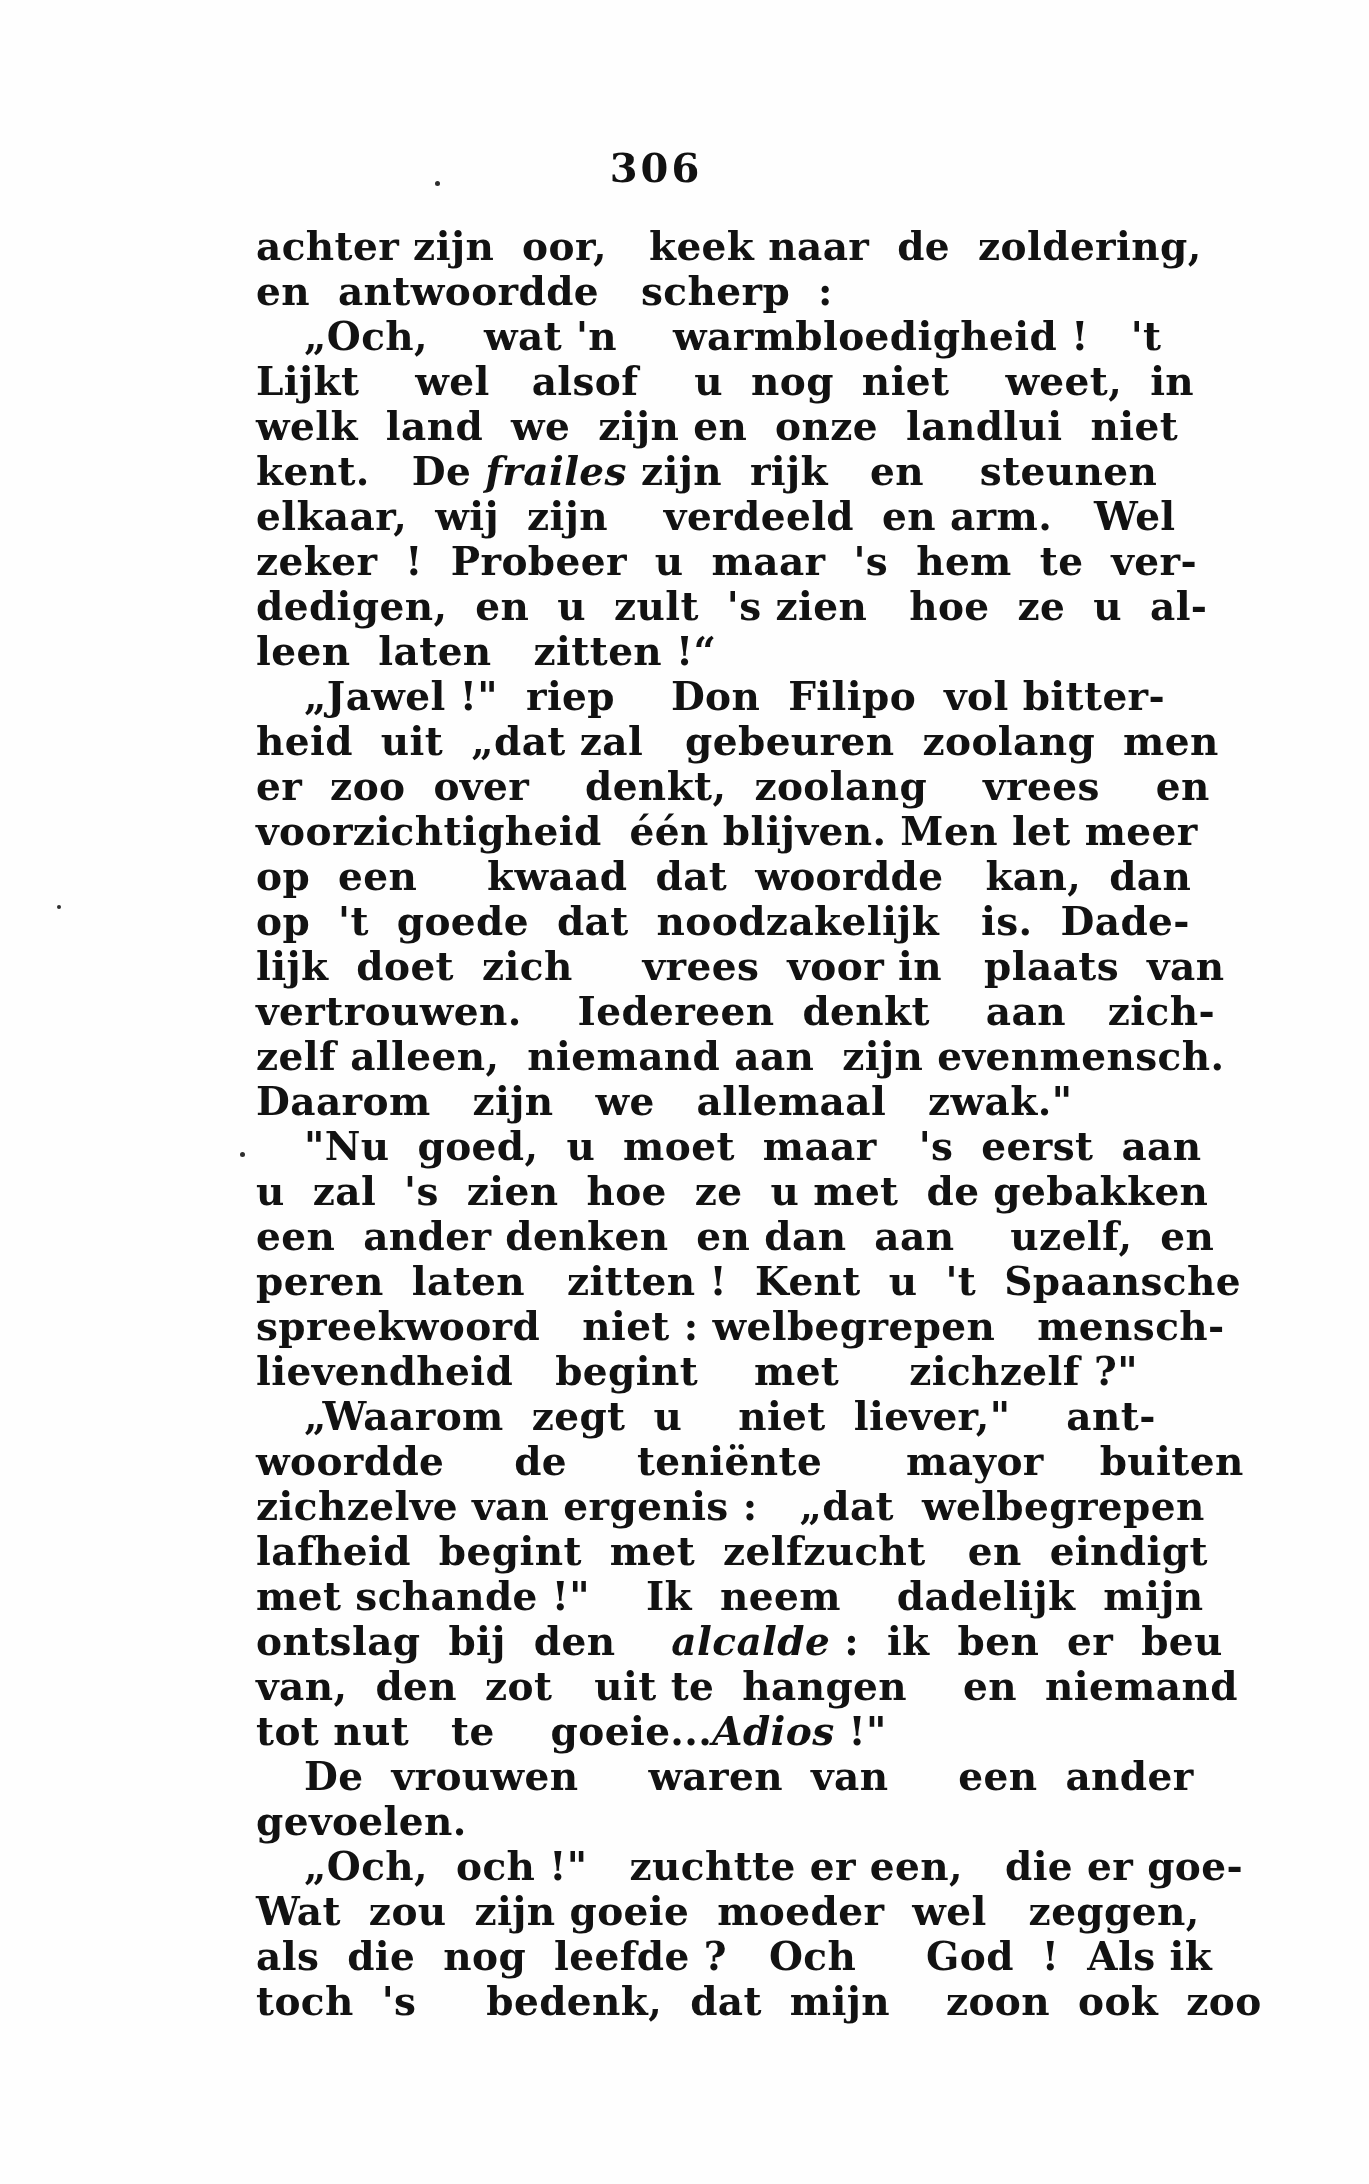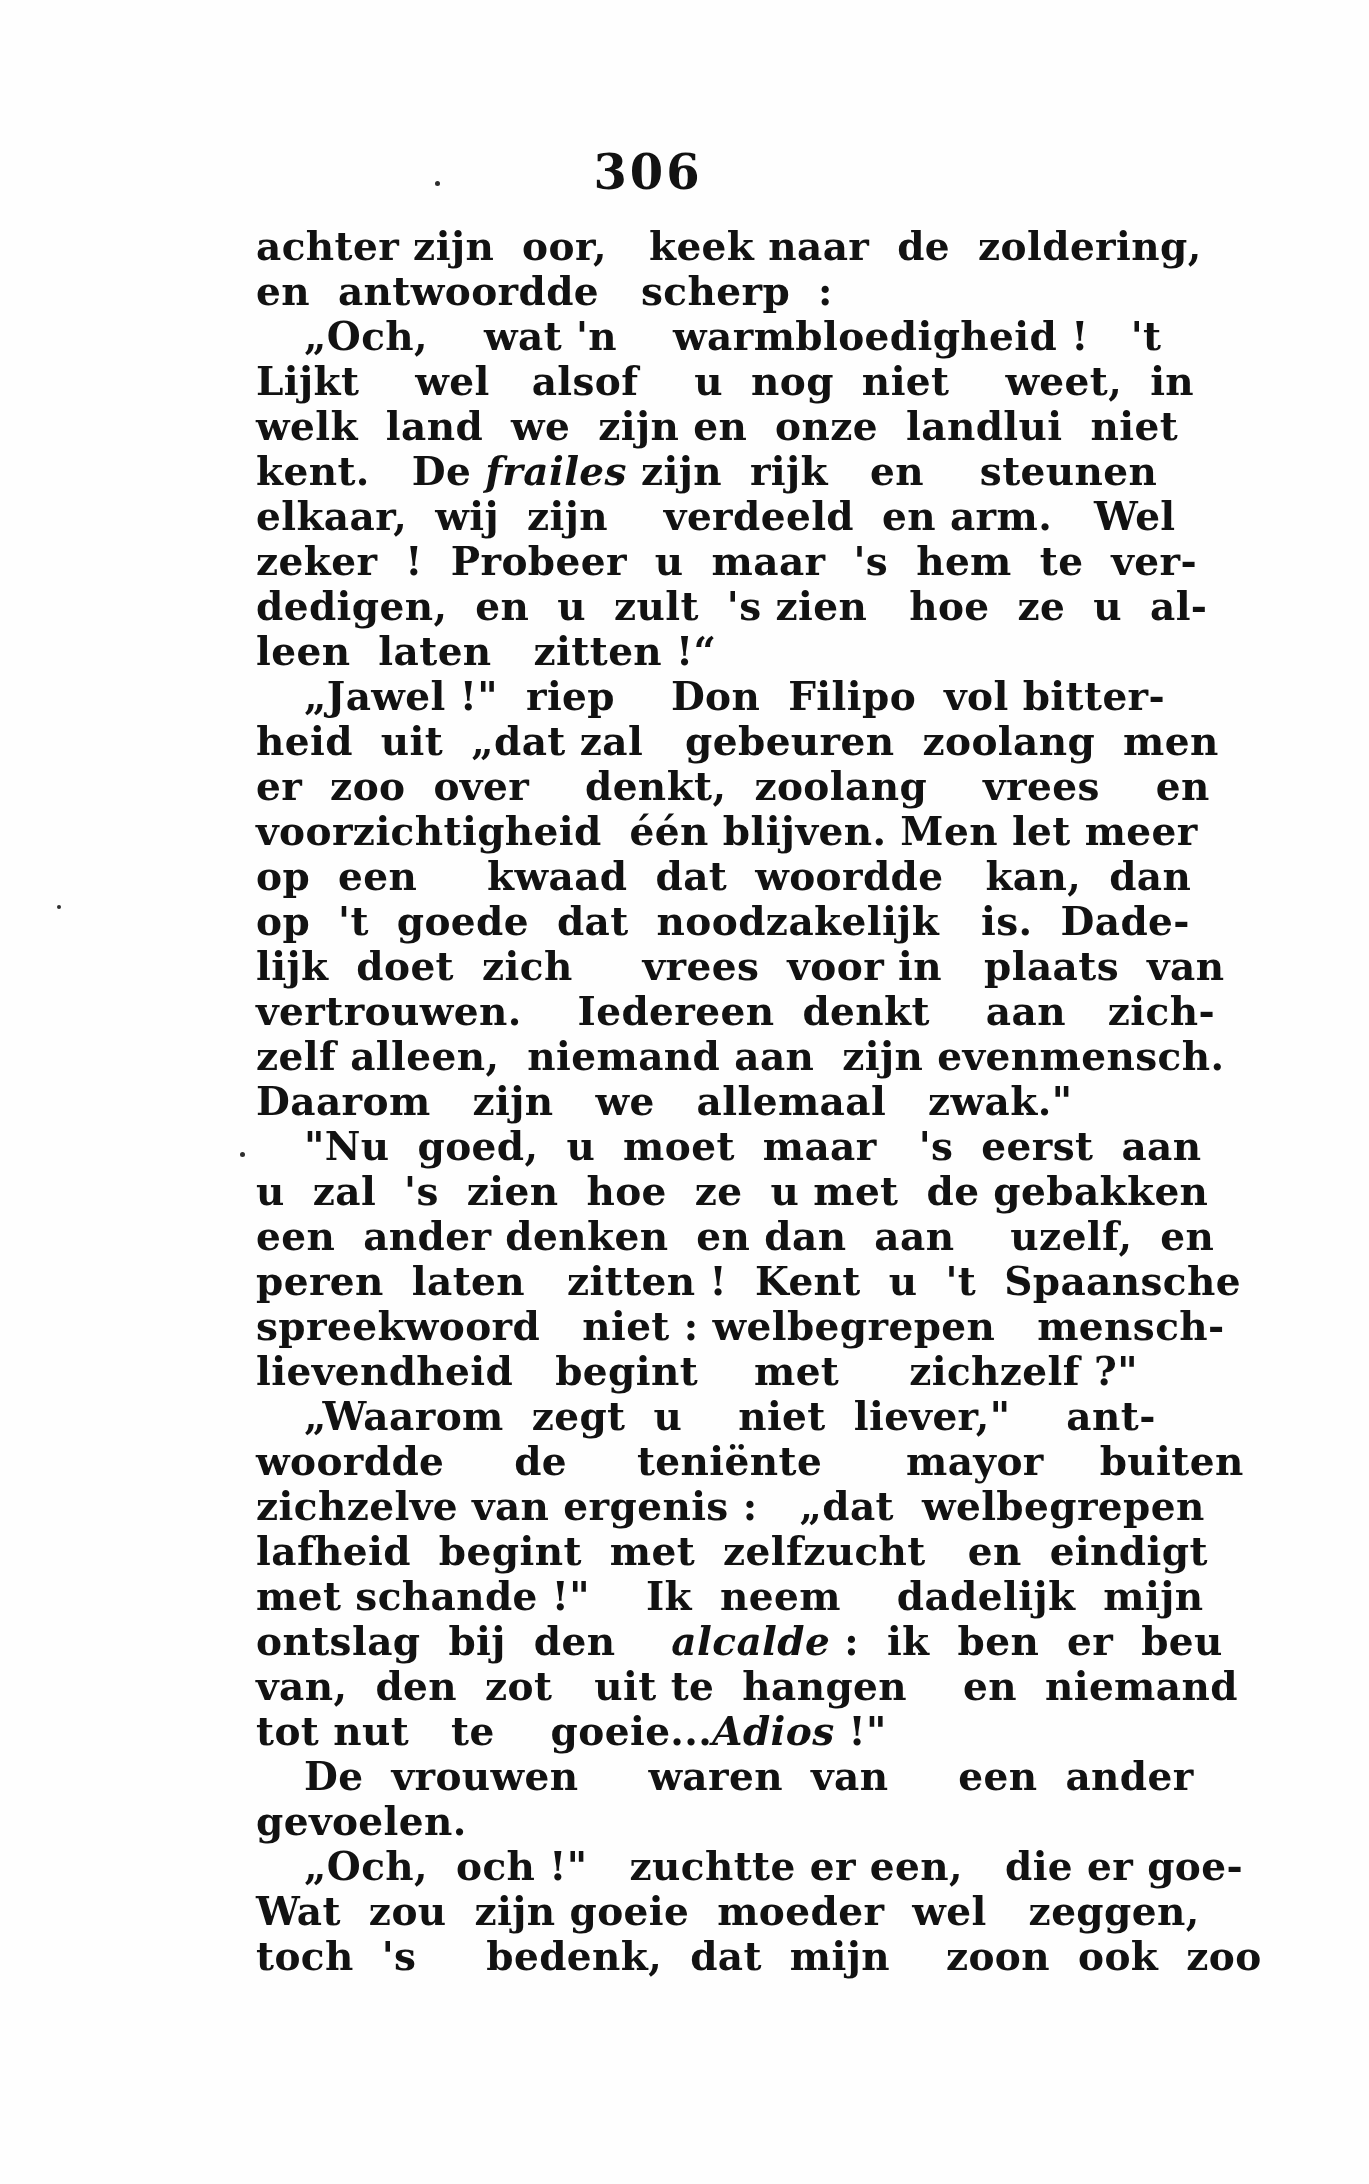--- a/index.html
+++ b/index.html
@@ -13,24 +13,24 @@
     height: 2184px;
     background: #fefefe;
     color: #121212;
     font-family: "DejaVu Serif", serif;
     font-weight: 700;
     overflow: hidden;
   }
   .page-number {
     position: absolute;
     top: 144px;
-    left: 256px;
+    left: 264px;
     width: 784px;
     text-align: center;
-    font-size: 48px;
+    font-size: 40px;
     letter-spacing: 3px;
   }
   .text-block {
     position: absolute;
     top: 224px;
     left: 256px;
     width: 800px;
     font-size: 39px;
     line-height: 45px;
     letter-spacing: 0.4px;
@@ -94,15 +94,16 @@
       <div class="line"><span>zichzelve van ergenis :   „dat  welbegrepen</span></div>
       <div class="line"><span>lafheid  begint  met  zelfzucht   en  eindigt</span></div>
       <div class="line"><span>met schande !"    Ik  neem    dadelijk  mijn</span></div>
       <div class="line"><span>ontslag  bij  den    </span><span class="it">alcalde</span><span> :  ik  ben  er  beu</span></div>
       <div class="line"><span>van,  den  zot   uit te  hangen    en  niemand</span></div>
       <div class="line"><span>tot nut   te    goeie...</span><span class="it">Adios</span><span> !"</span></div>
       <div class="line indent"><span>De  vrouwen     waren  van     een  ander</span></div>
       <div class="line"><span>gevoelen.</span></div>
       <div class="line indent"><span>„Och,  och !"   zuchtte er een,   die er goe-</span></div>
       <div class="line"><span>Wat  zou  zijn goeie  moeder  wel   zeggen,</span></div>
+      <div class="line"><span>als  die  nog  leefde ?   Och     God  !  Als ik</span></div>
       <div class="line"><span>toch  's     bedenk,  dat  mijn    zoon  ook  zoo</span></div>
     </div>
 </div>
 
 </body></html>

